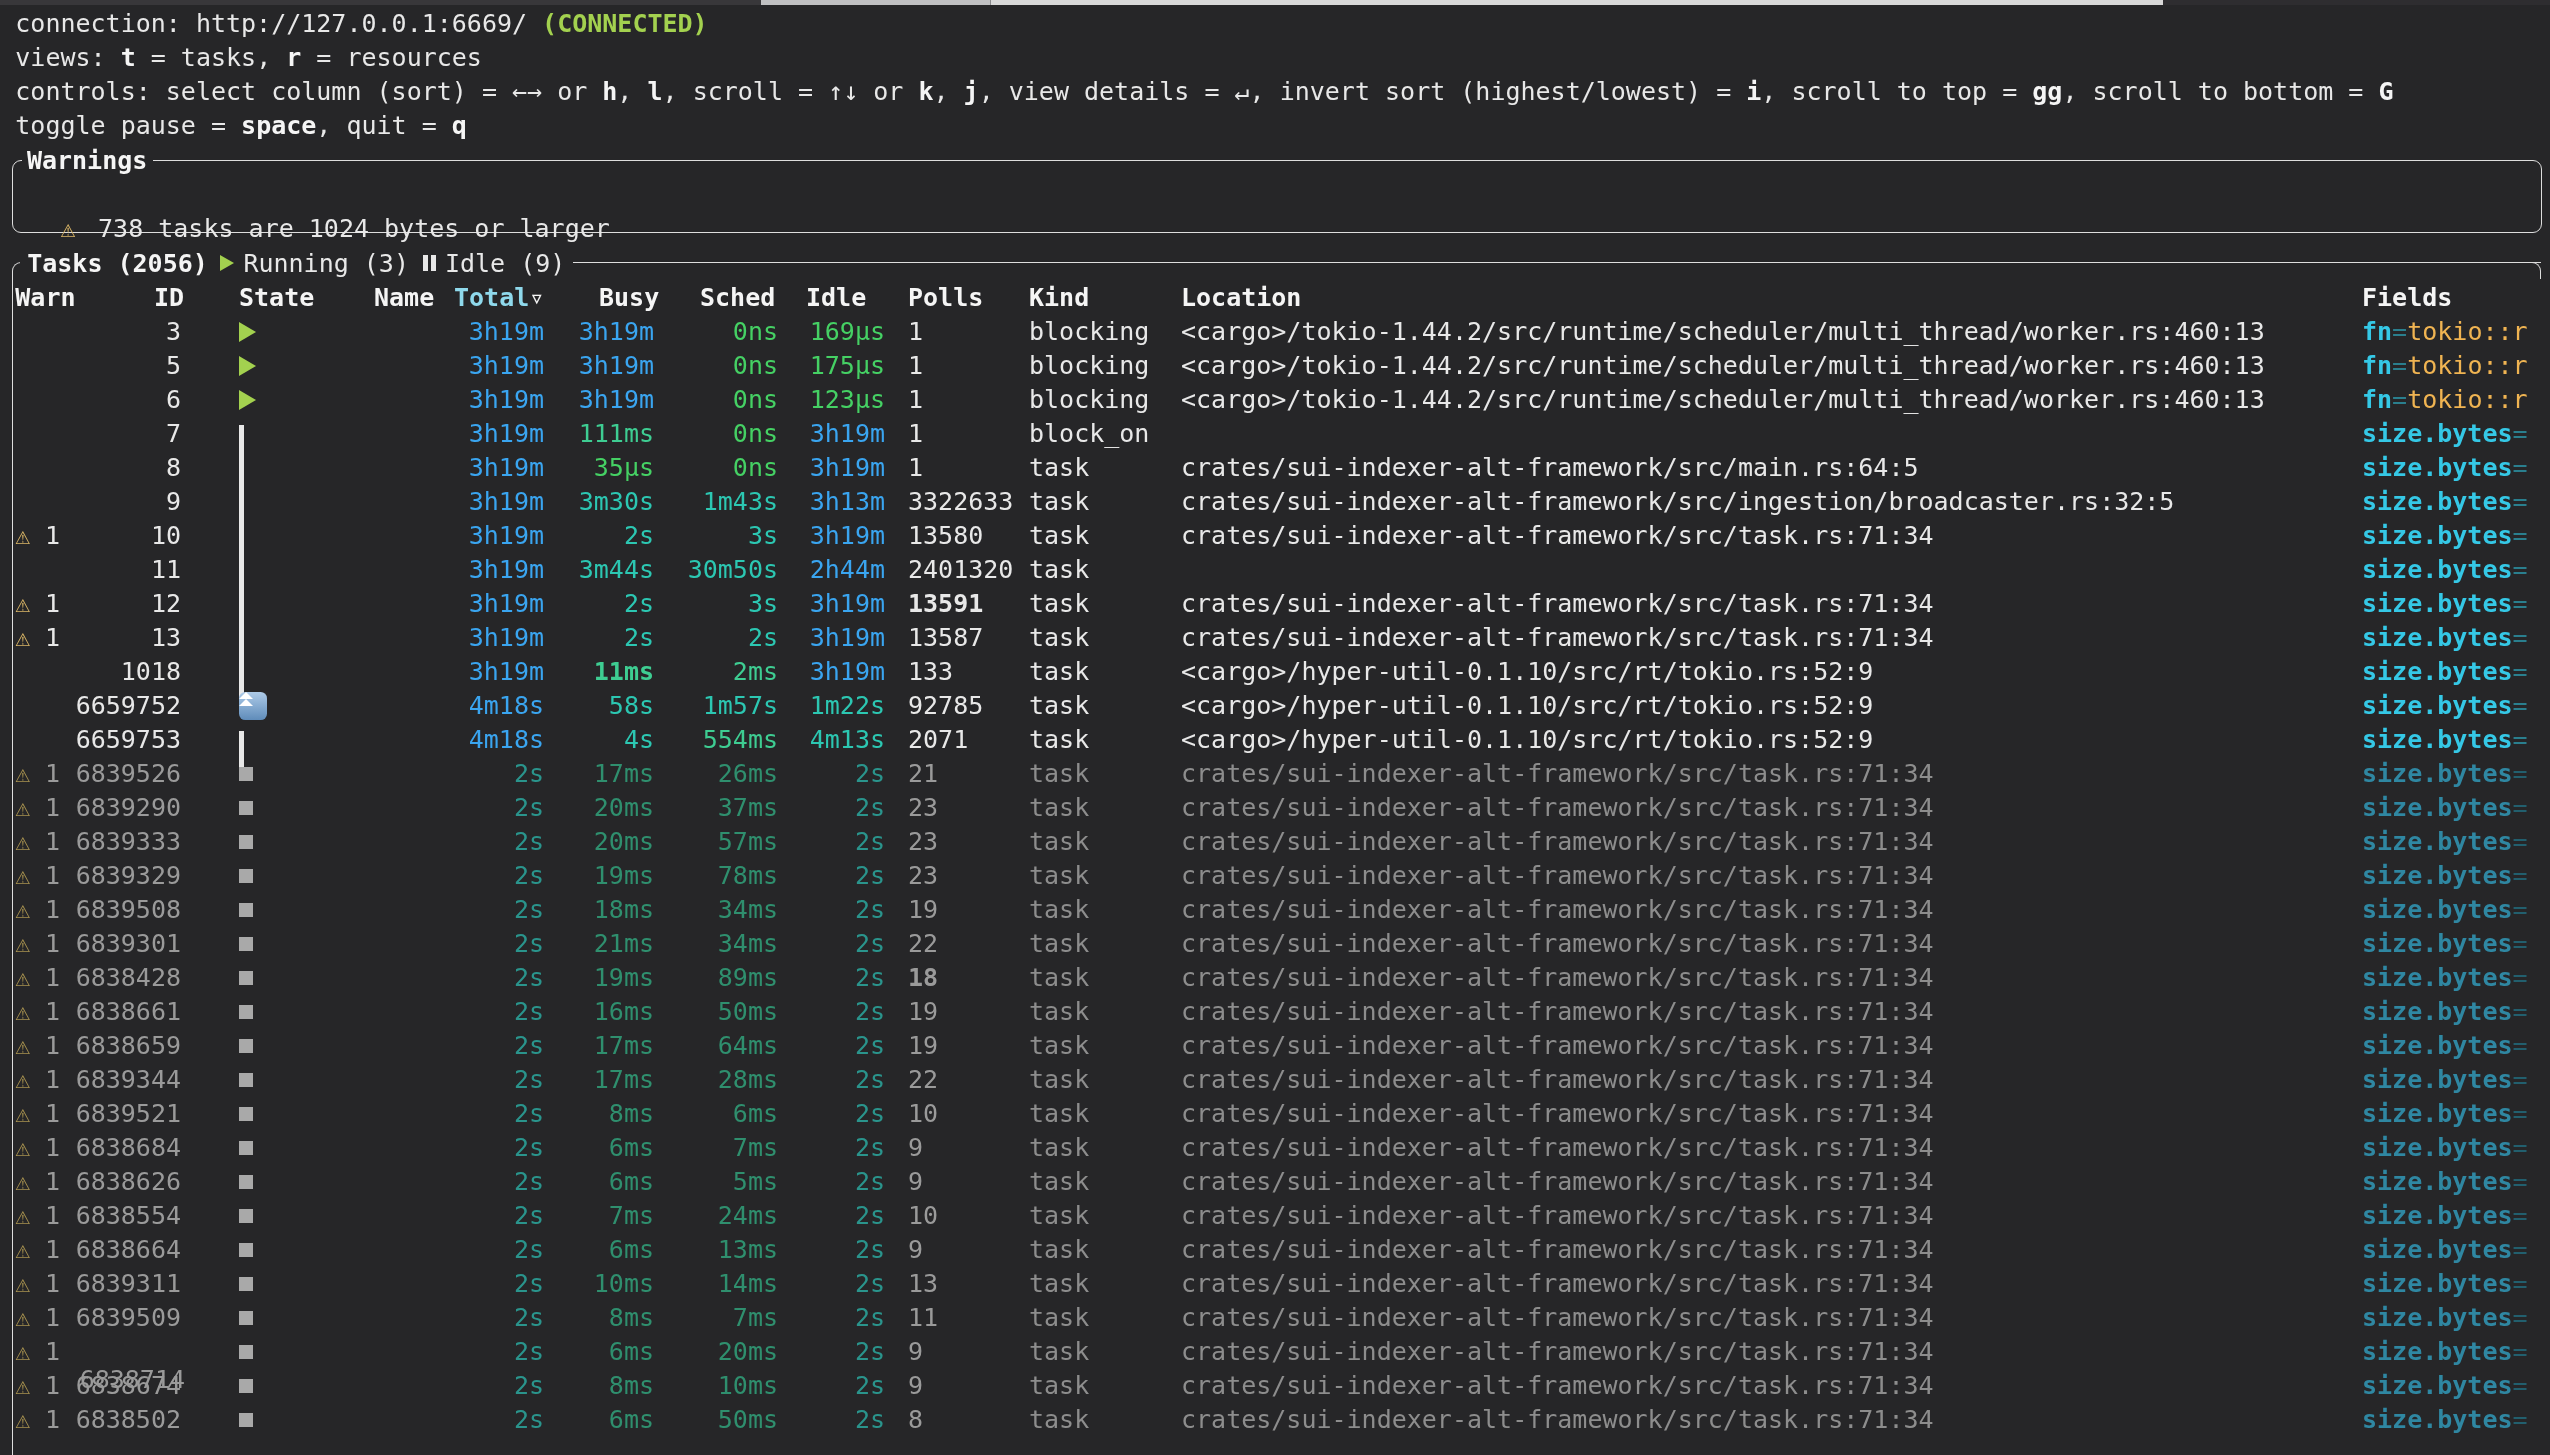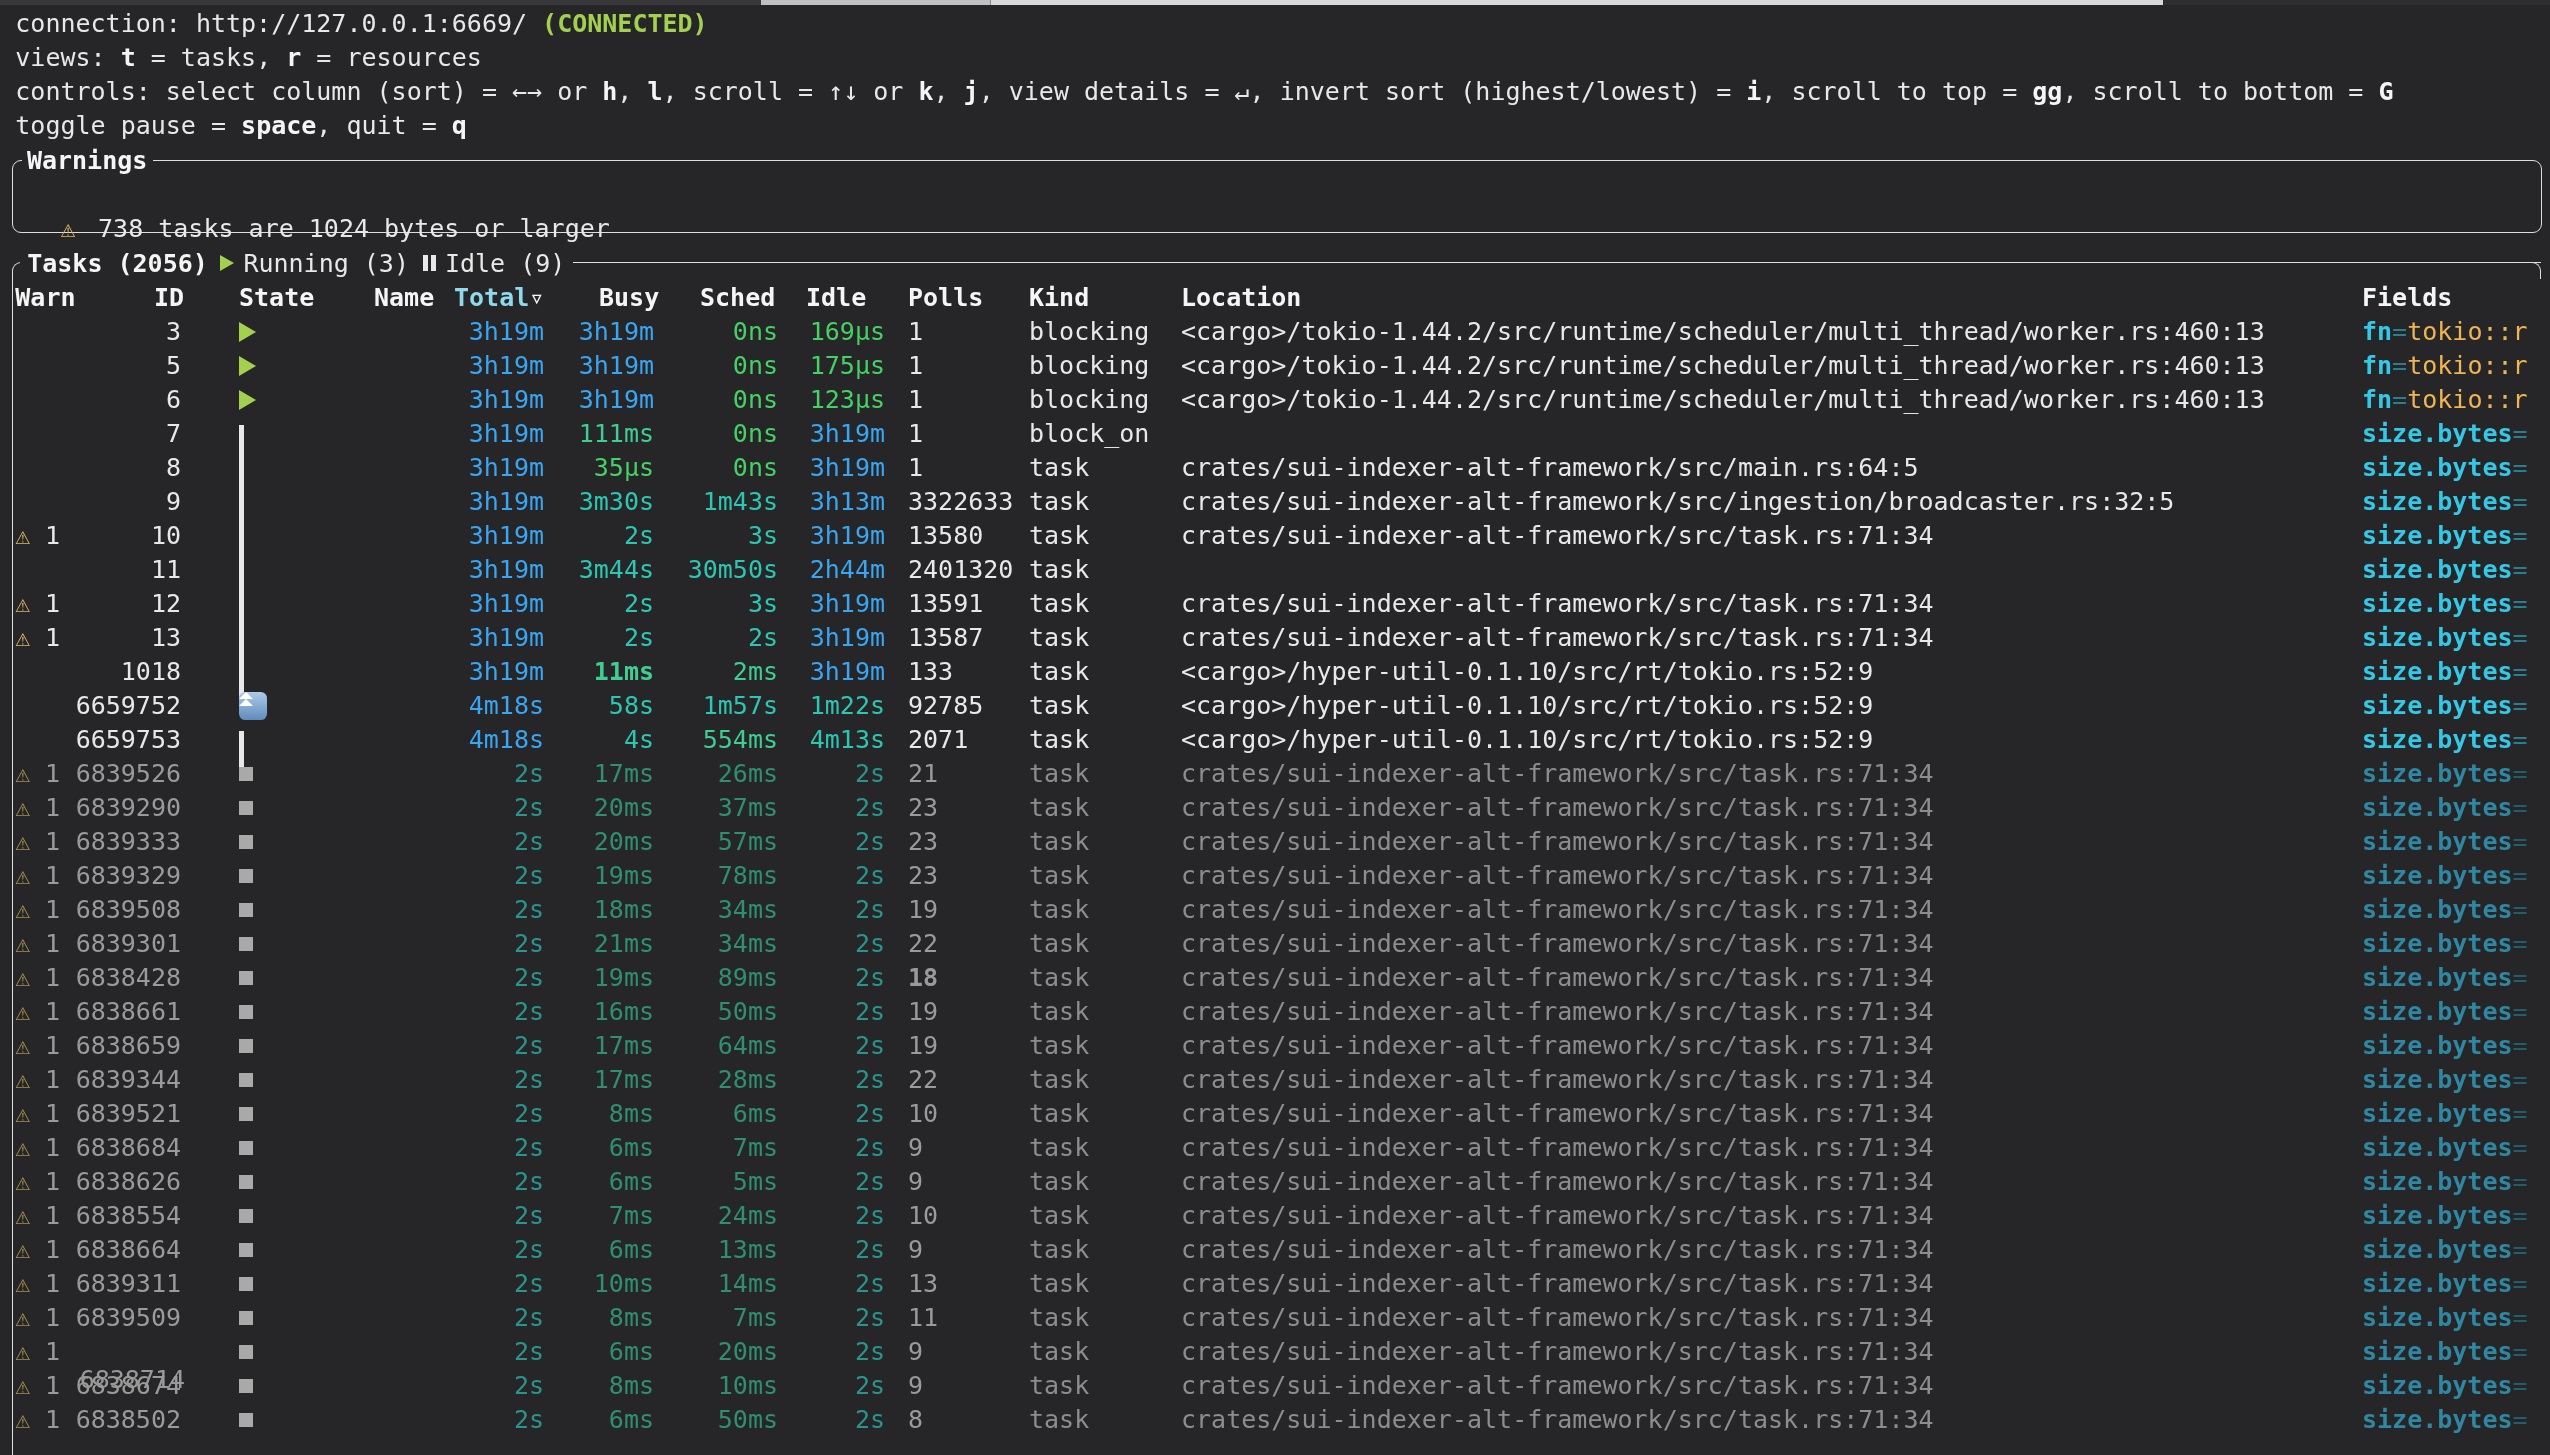--- a/index.html
+++ b/index.html
@@ -193,21 +193,21 @@
     </div>
     <div class="row" style="top: 587px;">
       <div class="cell c-warnic" style="left: 15.3px;">⚠</div>
       <div class="cell" style="left: 45px;">1</div>
       <div class="cell r" style="left: 0px; width: 181px;">12</div>
       <div class="cell" style="left: 239px;"><span class="ic-pause" style="display: block;"><span></span><span></span></span></div>
       <div class="cell r c-blue" style="left: 365px; width: 179px;">3h19m</div>
       <div class="cell r c-teal" style="left: 475px; width: 179px;">2s</div>
       <div class="cell r c-teal" style="left: 599px; width: 179px;">3s</div>
       <div class="cell r c-blue" style="left: 706px; width: 179px;">3h19m</div>
-      <div class="cell" style="left: 908px;">13591</div>
+      <div class="cell" style="left: 908px; font-weight: bold;">13591</div>
       <div class="cell" style="left: 1029px;">task</div>
       <div class="cell" style="left: 1181px;">crates/sui-indexer-alt-framework/src/task.rs:71:34</div>
       <div class="cell" style="left: 2362px;"><span class="c-fkey">size.bytes</span><span class="c-feq">=</span></div>
     </div>
     <div class="row" style="top: 621px;">
       <div class="cell c-warnic" style="left: 15.3px;">⚠</div>
       <div class="cell" style="left: 45px;">1</div>
       <div class="cell r" style="left: 0px; width: 181px;">13</div>
       <div class="cell" style="left: 239px;"><span class="ic-pause" style="display: block;"><span></span><span></span></span></div>
       <div class="cell r c-blue" style="left: 365px; width: 179px;">3h19m</div>

